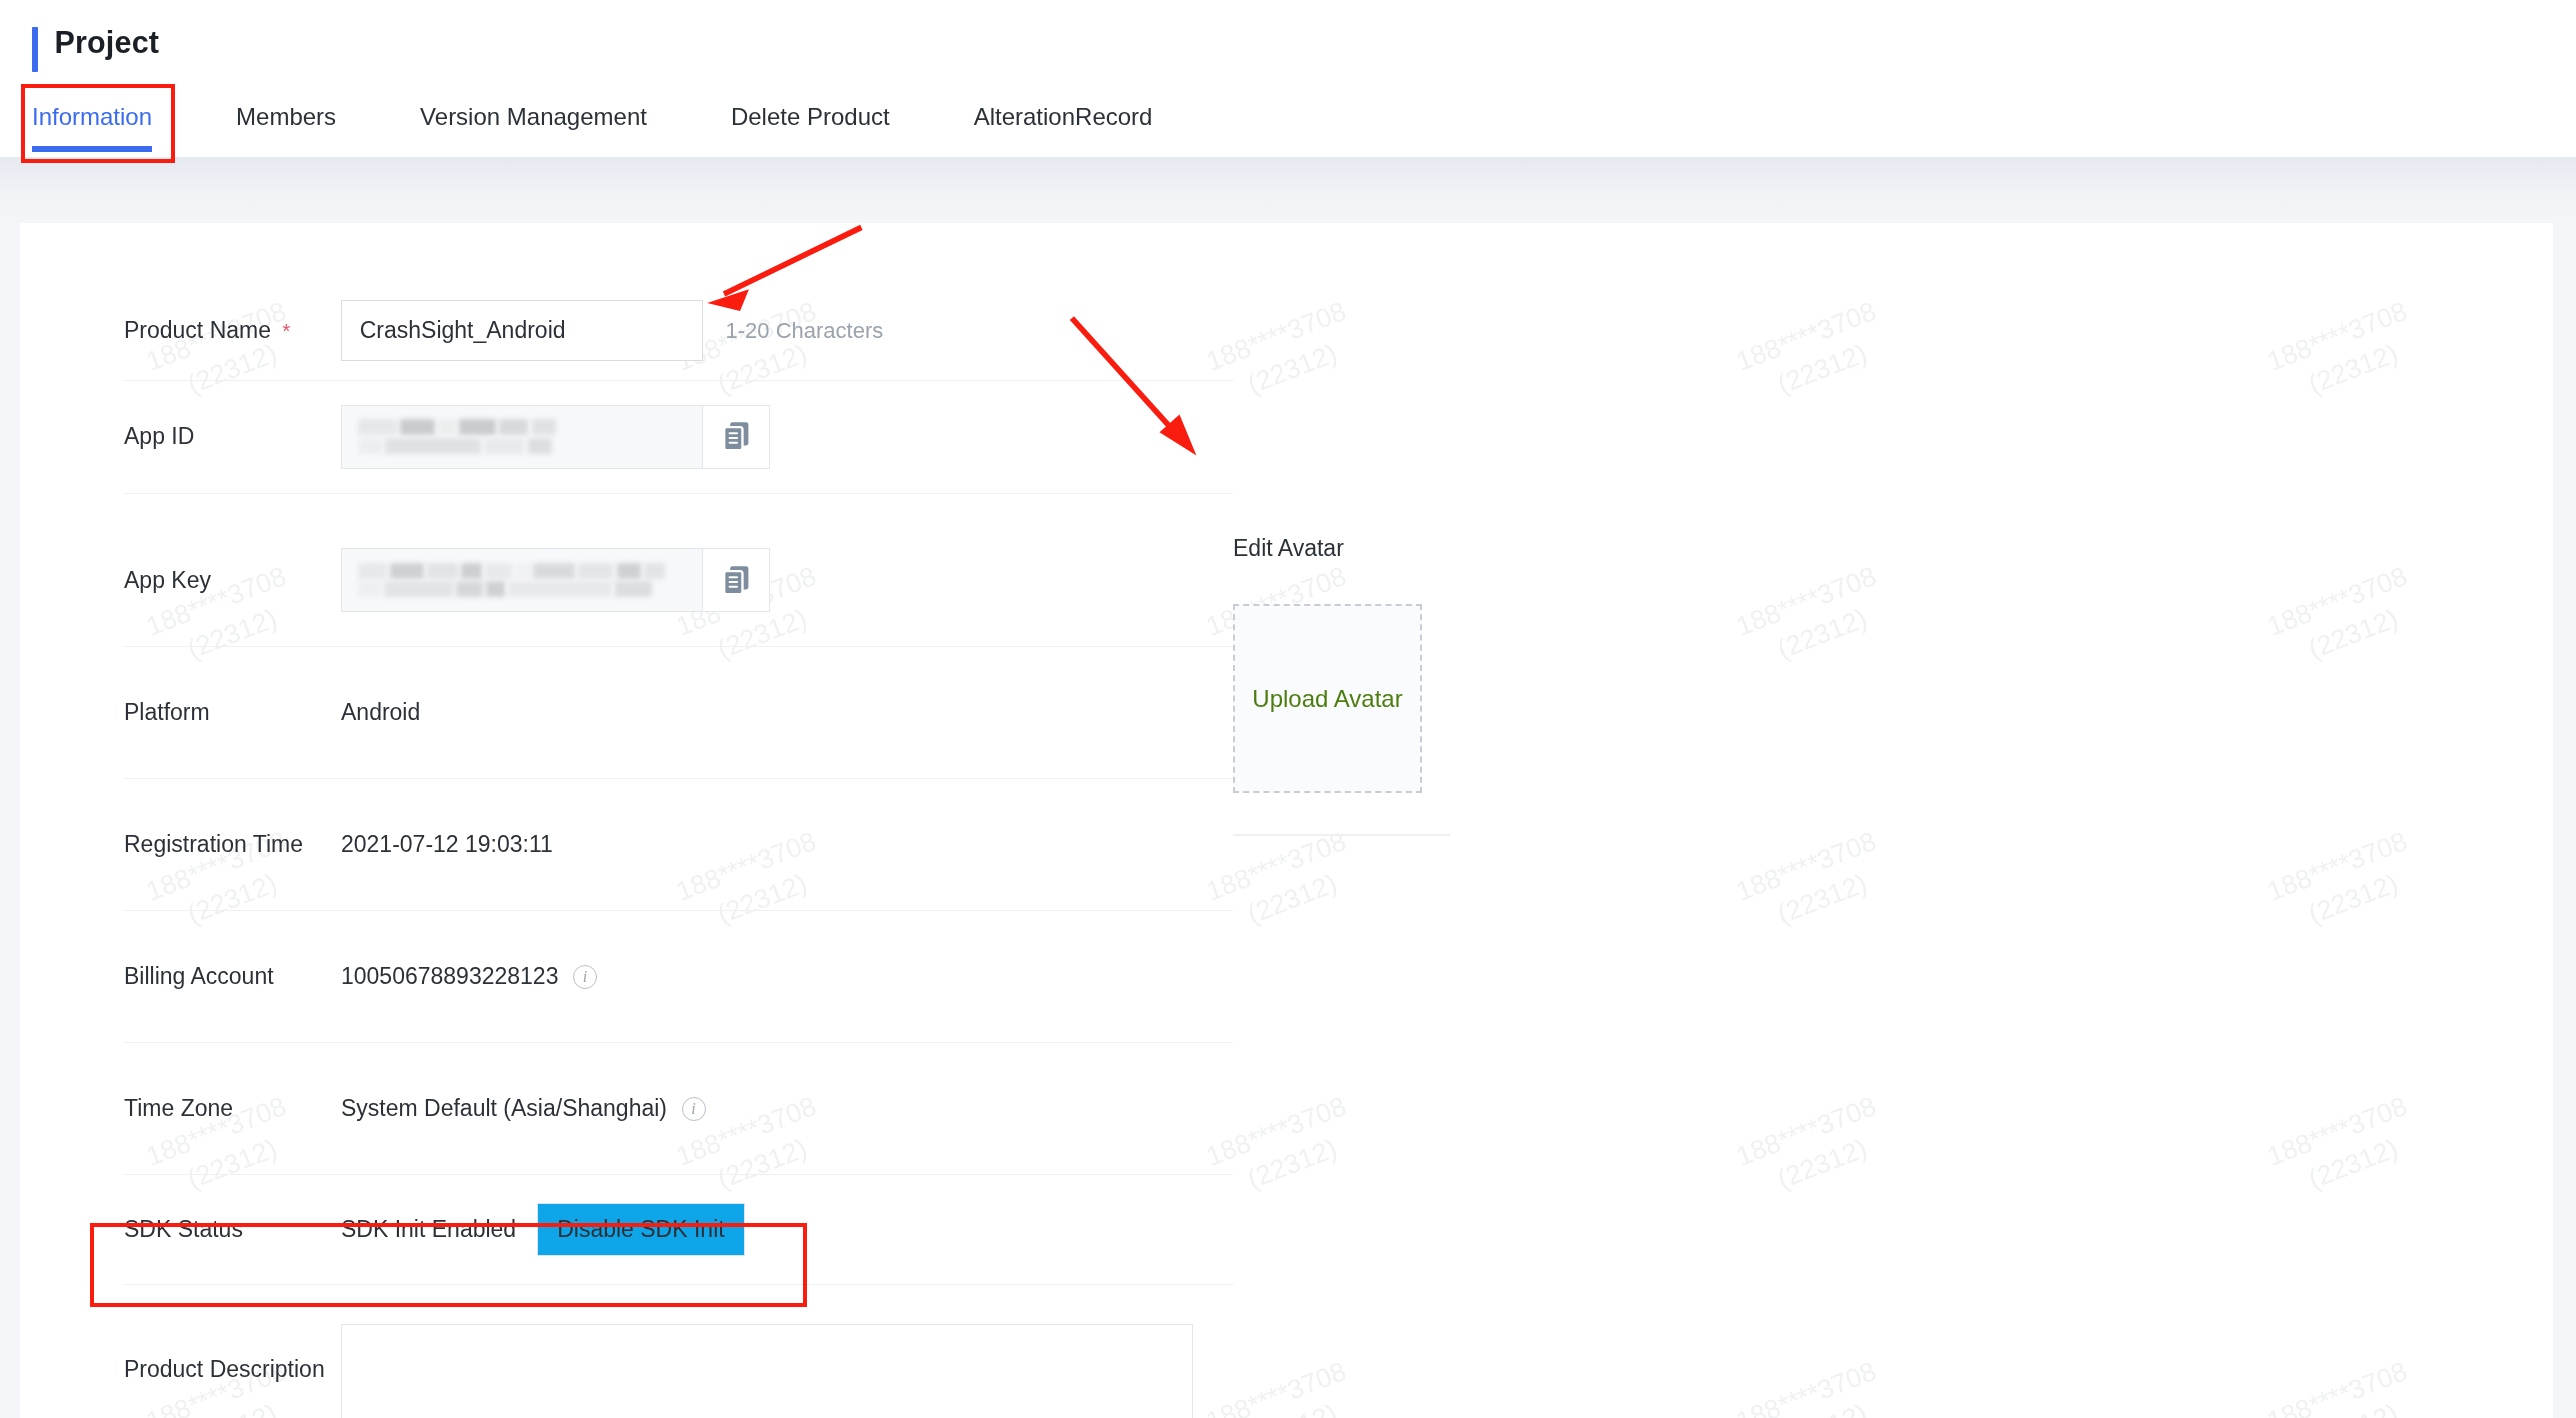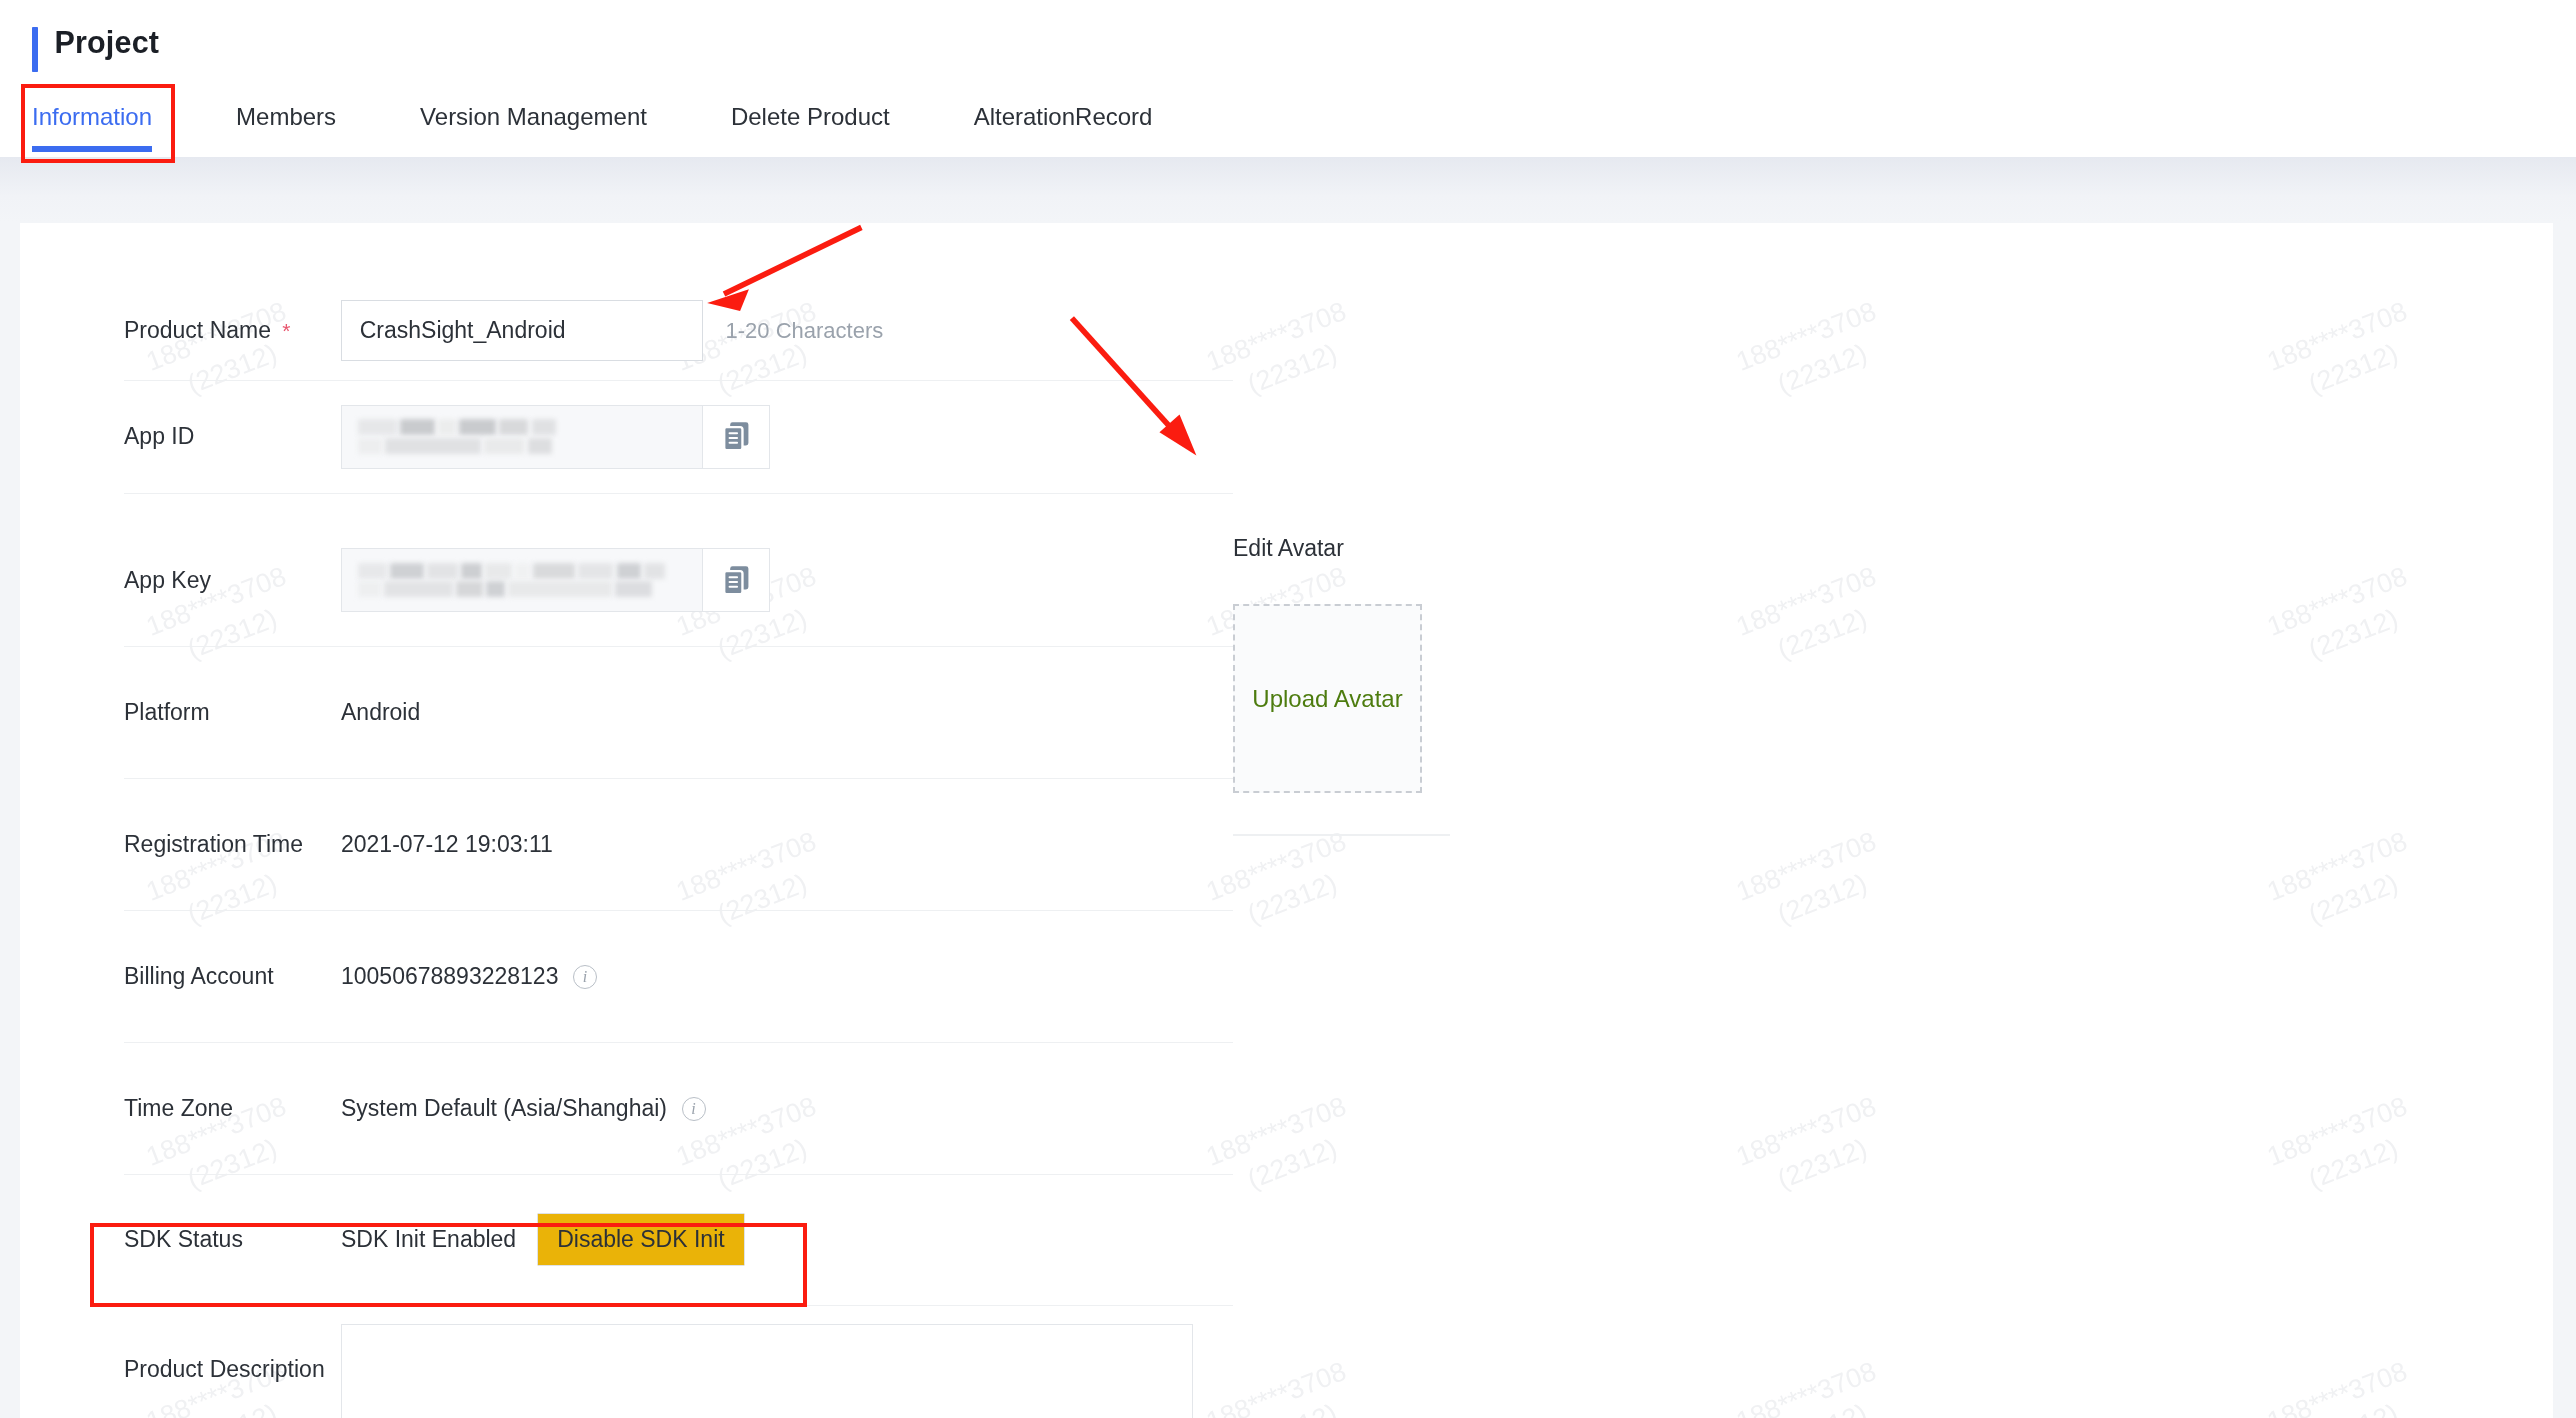--- a/index.html
+++ b/index.html
@@ -217,21 +217,21 @@
     line-height: 1;
     cursor: pointer;
   }
 
   .sdk-status-text { margin-right: 0; }
   .sdk-btn {
     margin-left: 21px;
     height: 53px;
     padding: 0 19px;
     border: 1.6px solid #dfe2e6;
-    background: #eab308;
+    background: #0ea5e9;
     font-size: 23px;
     color: #2c3138;
     font-family: "Liberation Sans", sans-serif;
     cursor: pointer;
     border-radius: 1.6px;
     display: flex;
     align-items: center;
   }
 
   .desc-box {
@@ -446,21 +446,21 @@
       </div>
 
       <div class="row" style="top:820px; height:132px;">
         <div class="row-label">Time Zone</div>
         <div class="row-value">
           <span>System Default (Asia/Shanghai)</span>
           <span class="info-icon">i</span>
         </div>
       </div>
 
-      <div class="row" style="top:951px; height:132px;">
+      <div class="row" style="top:951px; height:111px;">
         <div class="row-label">SDK Status</div>
         <div class="row-value">
           <span class="sdk-status-text">SDK Init Enabled</span>
           <button class="sdk-btn">Disable SDK Init</button>
         </div>
       </div>
 
       <div class="row no-border" style="top:1083px; height:129px; align-items:flex-start;">
         <div class="row-label" style="padding-top:50px;">Product Description</div>
         <div class="row-value" style="padding-top:17.7px;">

